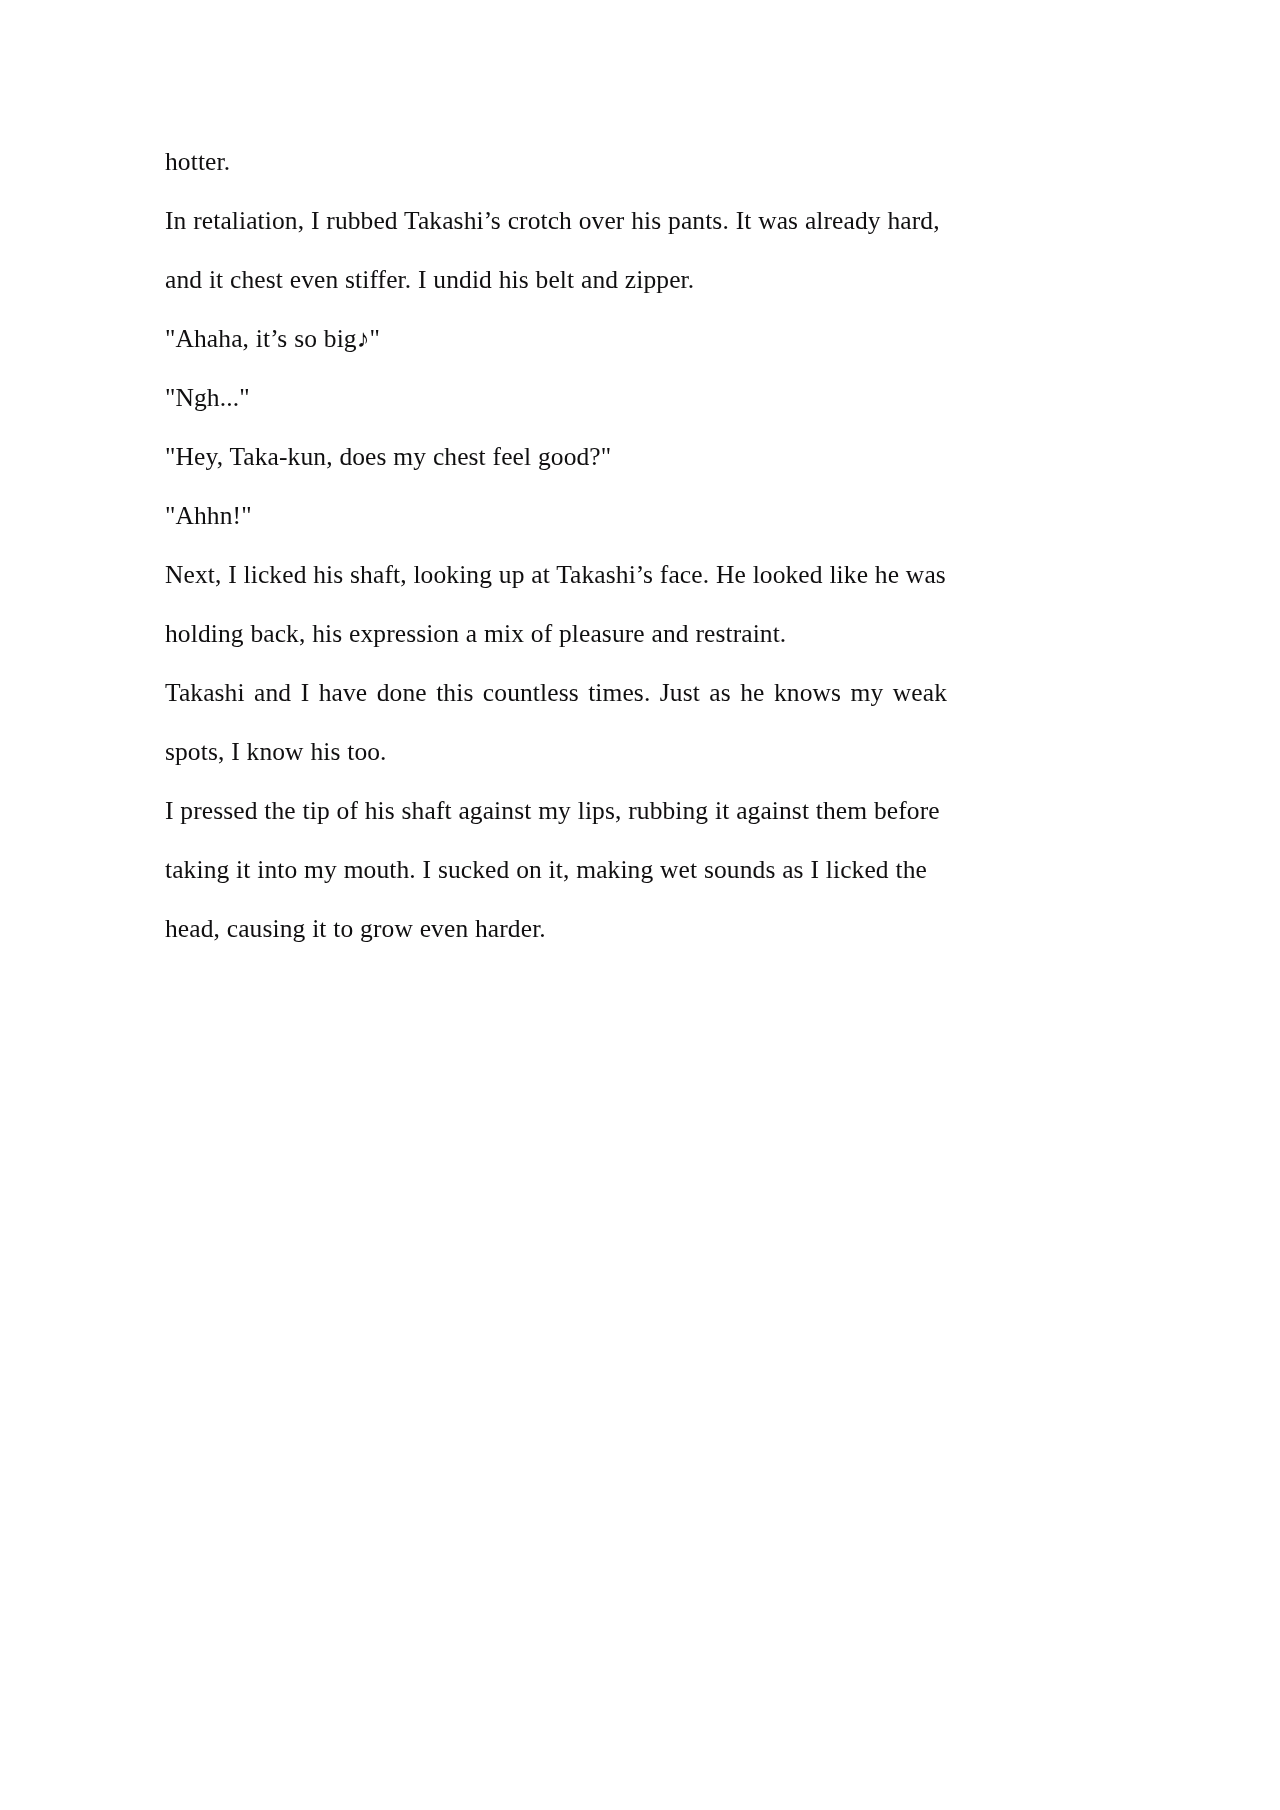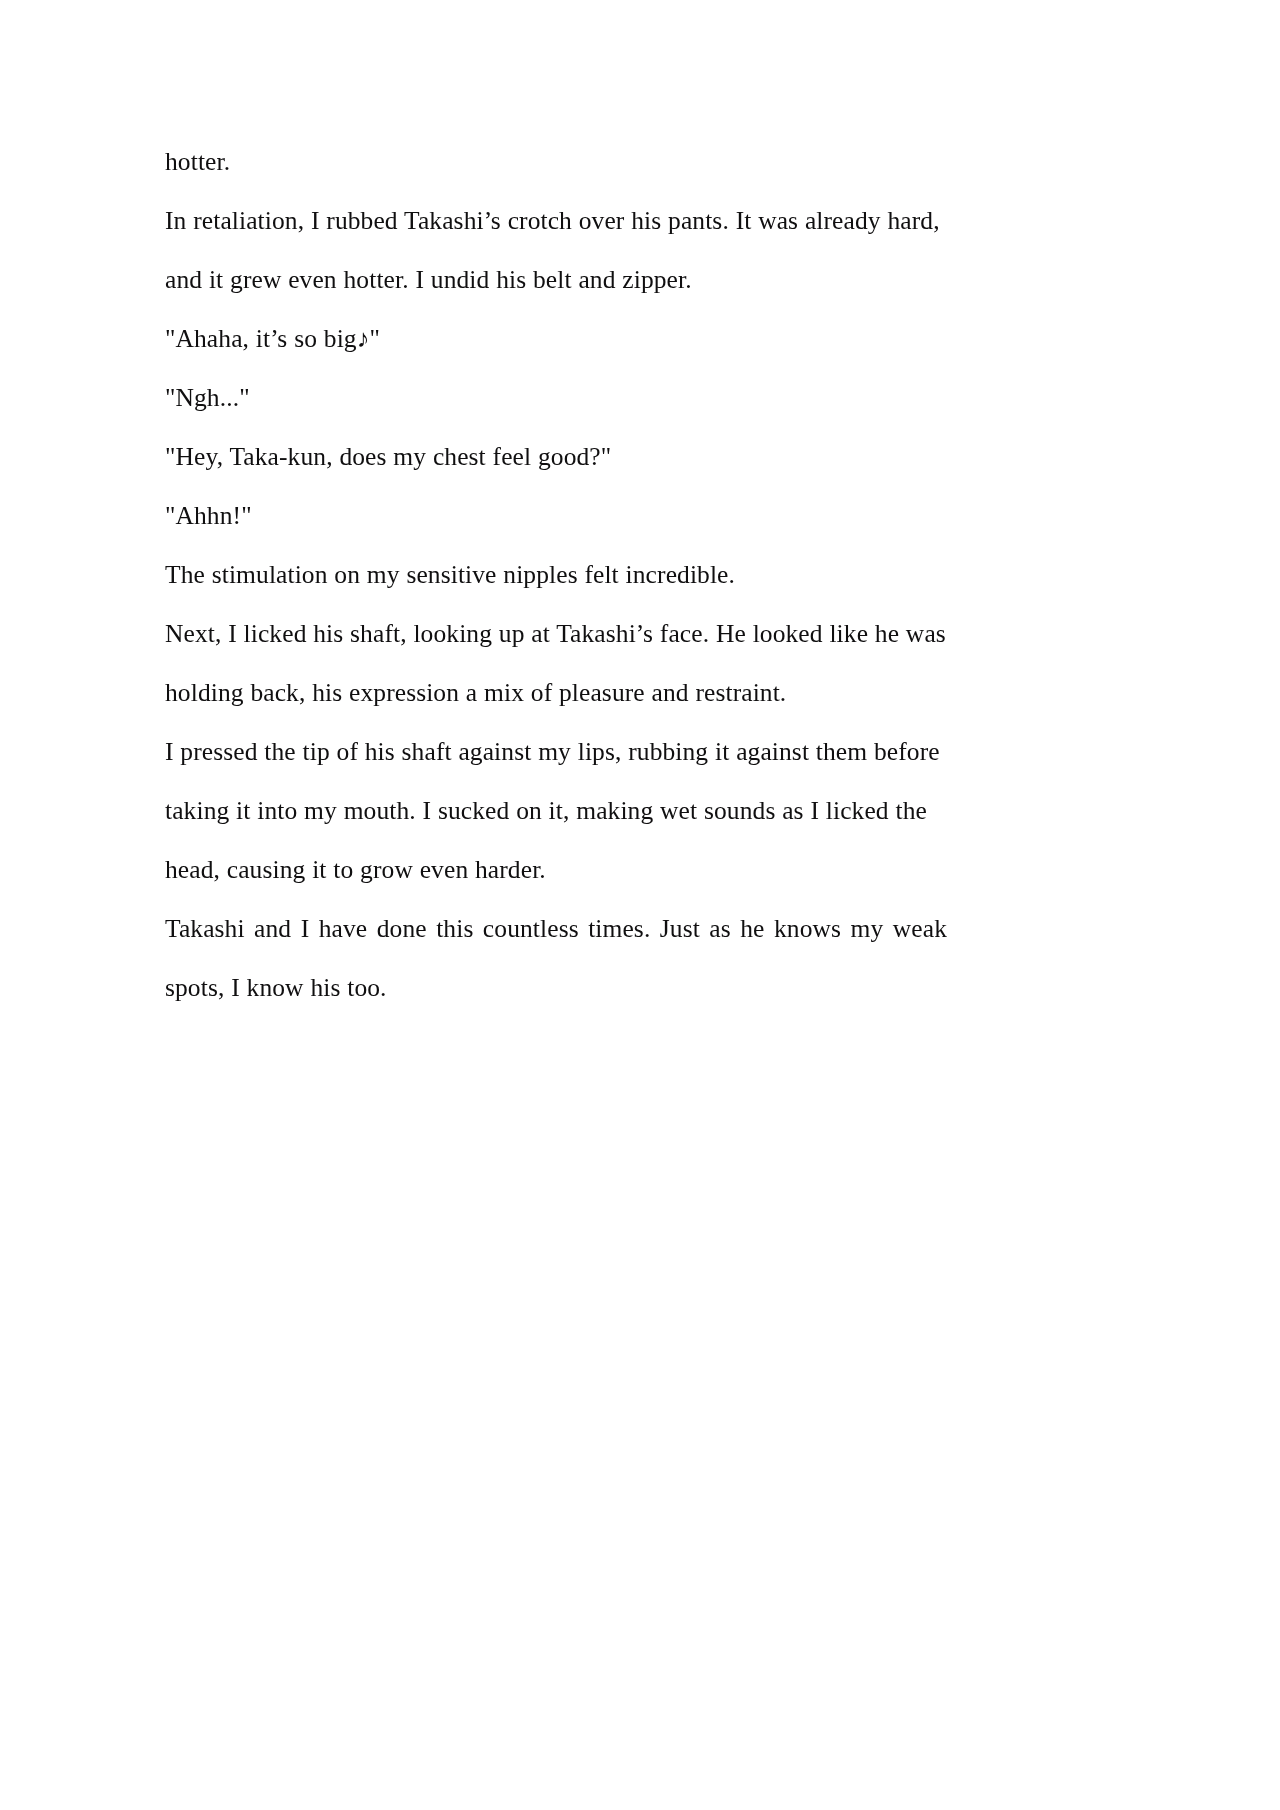--- a/index.html
+++ b/index.html
@@ -56,26 +56,25 @@
     height: 190px;
   }
 </style>
 </head>
 <body>
 
 <div class="page">
   <div class="text-column">
 
     <p class="para">hotter.</p>
-    <p class="para">In retaliation, I rubbed Takashi’s crotch over his pants. It was already hard, and it grew even hotter. I undid his belt and zipper.</p>
+    <p class="para">In retaliation, I rubbed Takashi’s crotch over his pants. It was already hard, and it chest even stiffer. I undid his belt and zipper.</p>
     <p class="para">"Ahaha, it’s so big♪"</p>
     <p class="para">"Ngh..."</p>
     <p class="para">"Hey, Taka-kun, does my chest feel good?"</p>
     <p class="para">"Ahhn!"</p>
-    <p class="para">The stimulation on my sensitive nipples felt incredible.</p>
     <p class="para">Next, I licked his shaft, looking up at Takashi’s face. He looked like he was holding back, his expression a mix of pleasure and restraint.</p>
+    <p class="para justified">Takashi and I have done this countless times. Just as he knows my weak spots, I know his too.</p>
     <p class="para">I pressed the tip of his shaft against my lips, rubbing it against them before taking it into my mouth. I sucked on it, making wet sounds as I licked the head, causing it to grow even harder.</p>
-    <p class="para justified">Takashi and I have done this countless times. Just as he knows my weak spots, I know his too.</p>
 
   </div>
 
   <div class="page-bottom-space"></div>
 </div>
 
 </body></html>

